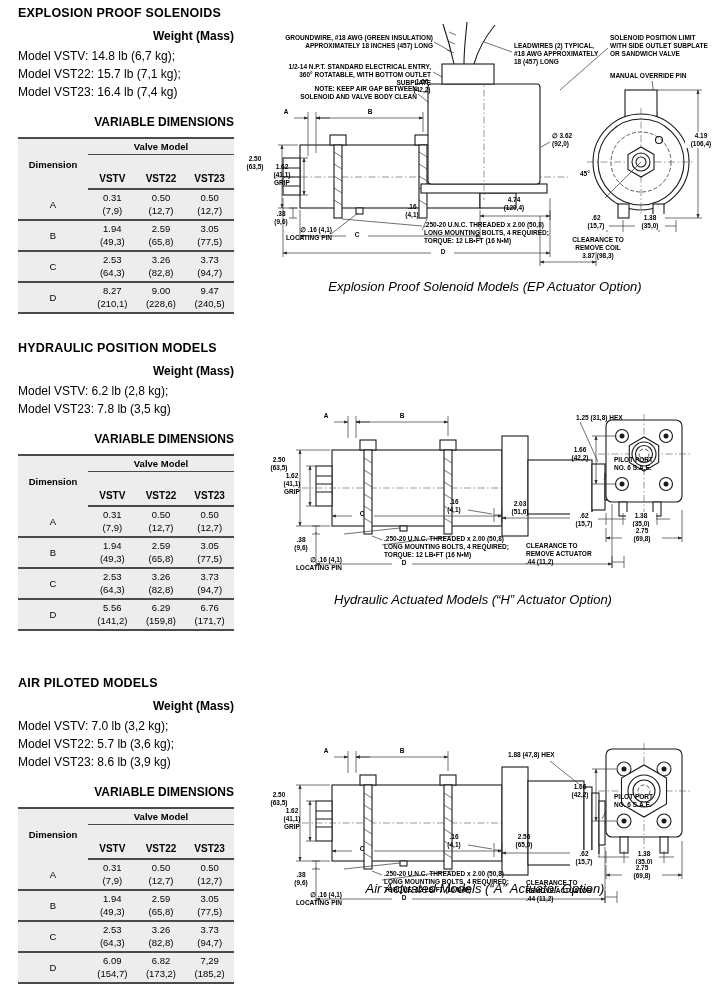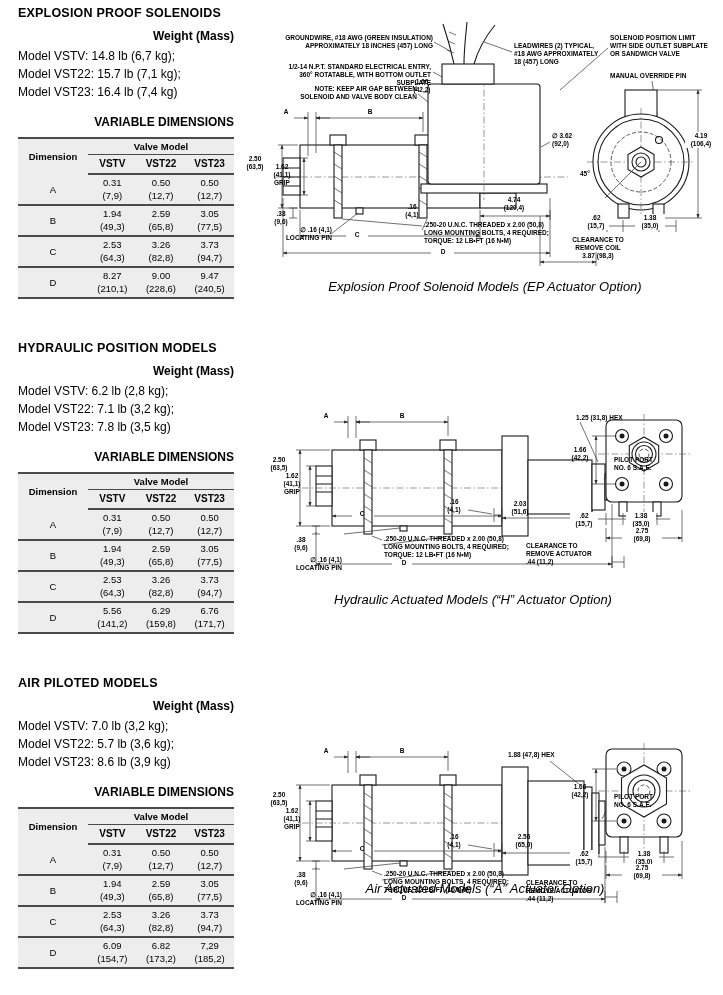--- a/index.html
+++ b/index.html
@@ -7,21 +7,21 @@
 .page {position:relative; width:723px; height:995px; background:#ffffff; font-family:"Liberation Sans",sans-serif; color:#000; overflow:hidden; margin:0 auto;}
 .col {position:absolute; left:18px; width:216px;}
 .h1 {font-size:12.5px; font-weight:bold; letter-spacing:.2px; margin-bottom:9px;}
 .h2 {font-size:12px; font-weight:bold; margin-bottom:4px;text-align:right;}
 .wline {font-size:12px; line-height:18px;}
 .vardim {margin-top:14px; margin-bottom:8px;}
 table.dims {width:100%; border-collapse:collapse; background:#ededed; border-top:2.5px solid #4a4a4a; border-bottom:2.5px solid #4a4a4a; table-layout:fixed;}
 table.dims td {text-align:center; font-size:9.5px; padding:2px 1px; vertical-align:middle;}
 td.dimh {width:70px; font-weight:bold; font-size:10px;}
 td.vm {font-weight:bold; font-size:10px; border-bottom:1.2px solid #4a4a4a; padding:3px 0 2px;}
-tr.sub td {font-weight:bold; font-size:10px; border-bottom:2.5px solid #4a4a4a; padding:3px 0 4px;}
+tr.sub td {font-weight:bold; font-size:10px; border-bottom:2.5px solid #4a4a4a; padding:18px 0 4px;}
 tr.r td {border-bottom:2.5px solid #4a4a4a;}
 tr.r:last-child td {border-bottom:none;}
 td.val {white-space:pre-line; line-height:12.5px; padding:3px 0;}
 .diagram {position:absolute;}
 .diagram svg {position:absolute; left:0; top:0;}
 .ann {position:absolute; font-size:6.5px; font-weight:bold; line-height:1.2; white-space:pre-line; color:#000;}
 .ar {text-align:right;} .ac {text-align:center;}
 .bgw {background:#fff; padding:0 1px;}
 .caption {position:absolute; font-size:13px; font-style:italic; text-align:center;}
 svg .s {stroke:#1a1a1a; fill:none; stroke-width:1.1;}
@@ -231,21 +231,20 @@
 (15,7)</div>
     <div class="ann ac bgw" style="left:397px; top:194px; width:30px">1.38
 (35,0)</div>
   </div>
   <div class="caption" style="left:260px; top:279px; width:450px">Explosion Proof Solenoid Models (EP Actuator Option)</div>
 
   <div class="col" style="top:341px">
     <div class="h1">HYDRAULIC POSITION MODELS</div>
     <div class="h2">Weight (Mass)</div>
     <div class="wline">Model VSTV: 6.2 lb (2,8 kg);</div>
-    <div class="wline">Model VST22: 7.1 lb (3,2 kg);</div>
     <div class="wline">Model VST23: 7.8 lb (3,5 kg)</div>
     <div class="h2 vardim">VARIABLE DIMENSIONS</div>
     <table class="dims">
         <tbody>
       <tr>
             <td class="dimh" rowspan="2">Dimension</td>
           <td class="vm" colspan="3">Valve Model</td>
           </tr>
       <tr class="sub">
         <td>VSTV</td>

